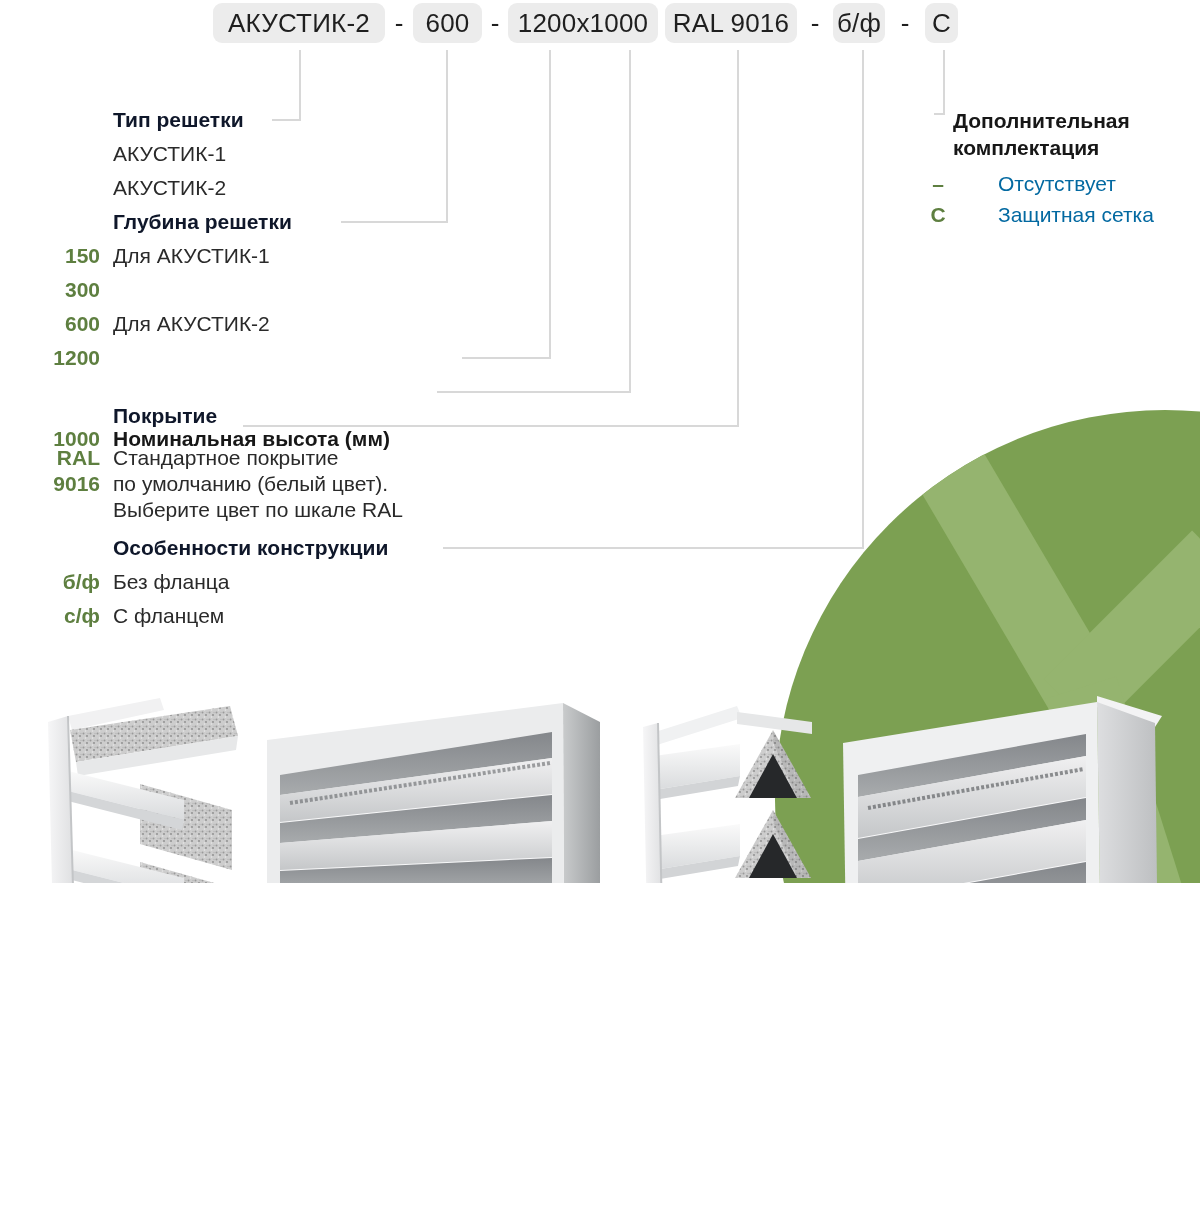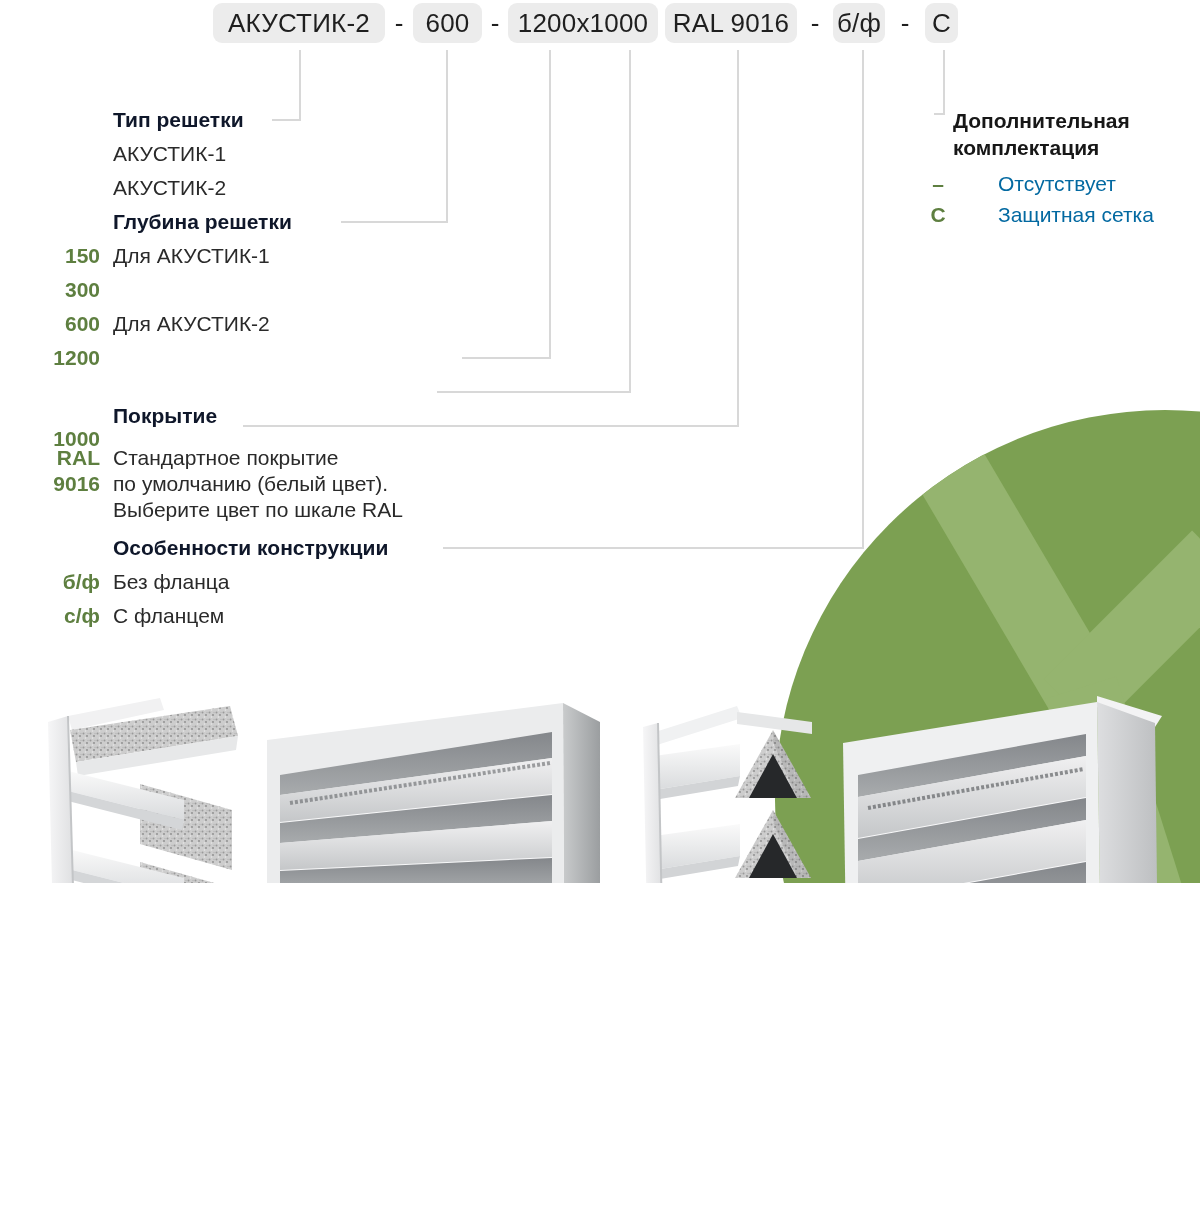--- a/index.html
+++ b/index.html
@@ -301,20 +301,21 @@
     </div>
     <div class="lrow" style="top:307px;">
       <span class="lcode">600</span>
       <span class="ltext">Для АКУСТИК-2</span>
     </div>
     <div class="lrow boldtext" style="top:341px;">
       <span class="lcode">1200</span>
     </div>
     <div class="lrow boldtext" style="top:375px;margin-top:47px;">
       <span class="lcode">1000</span>
+      <span class="ltext">Номинальная высота (мм)</span>
     </div>
     <div class="lrow title" style="top:399px;">
       <span class="lcode"></span>
       <span class="ltext">Покрытие</span>
     </div>
     <div class="lrow" style="top:445px;height:26px;line-height:26px;">
       <span class="lcode" style="line-height:26px;">RAL</span>
       <span class="ltext" style="line-height:26px;">Стандартное покрытие</span>
     </div>
     <div class="lrow" style="top:471px;height:26px;line-height:26px;">

